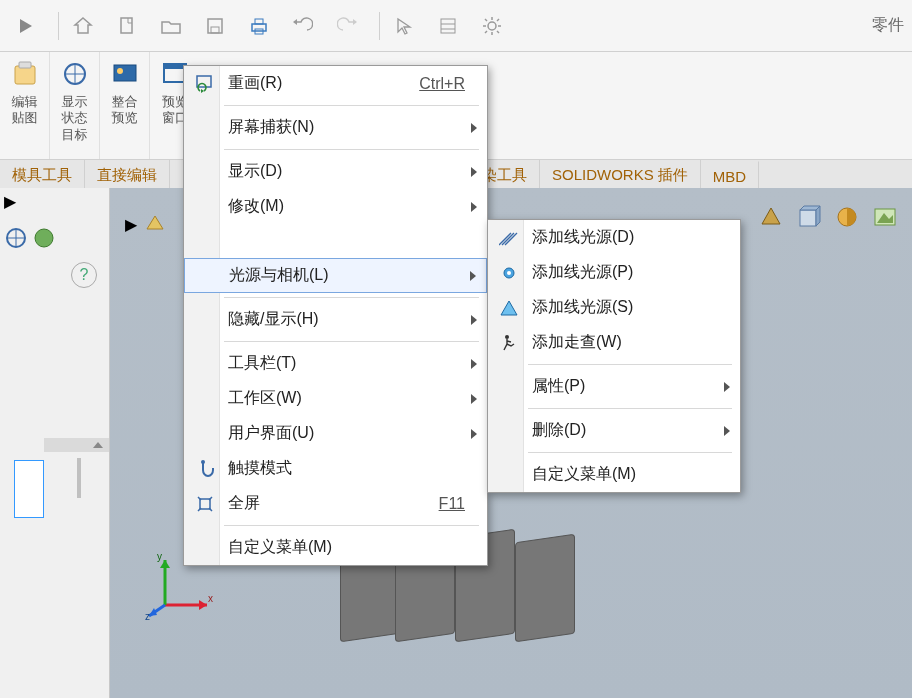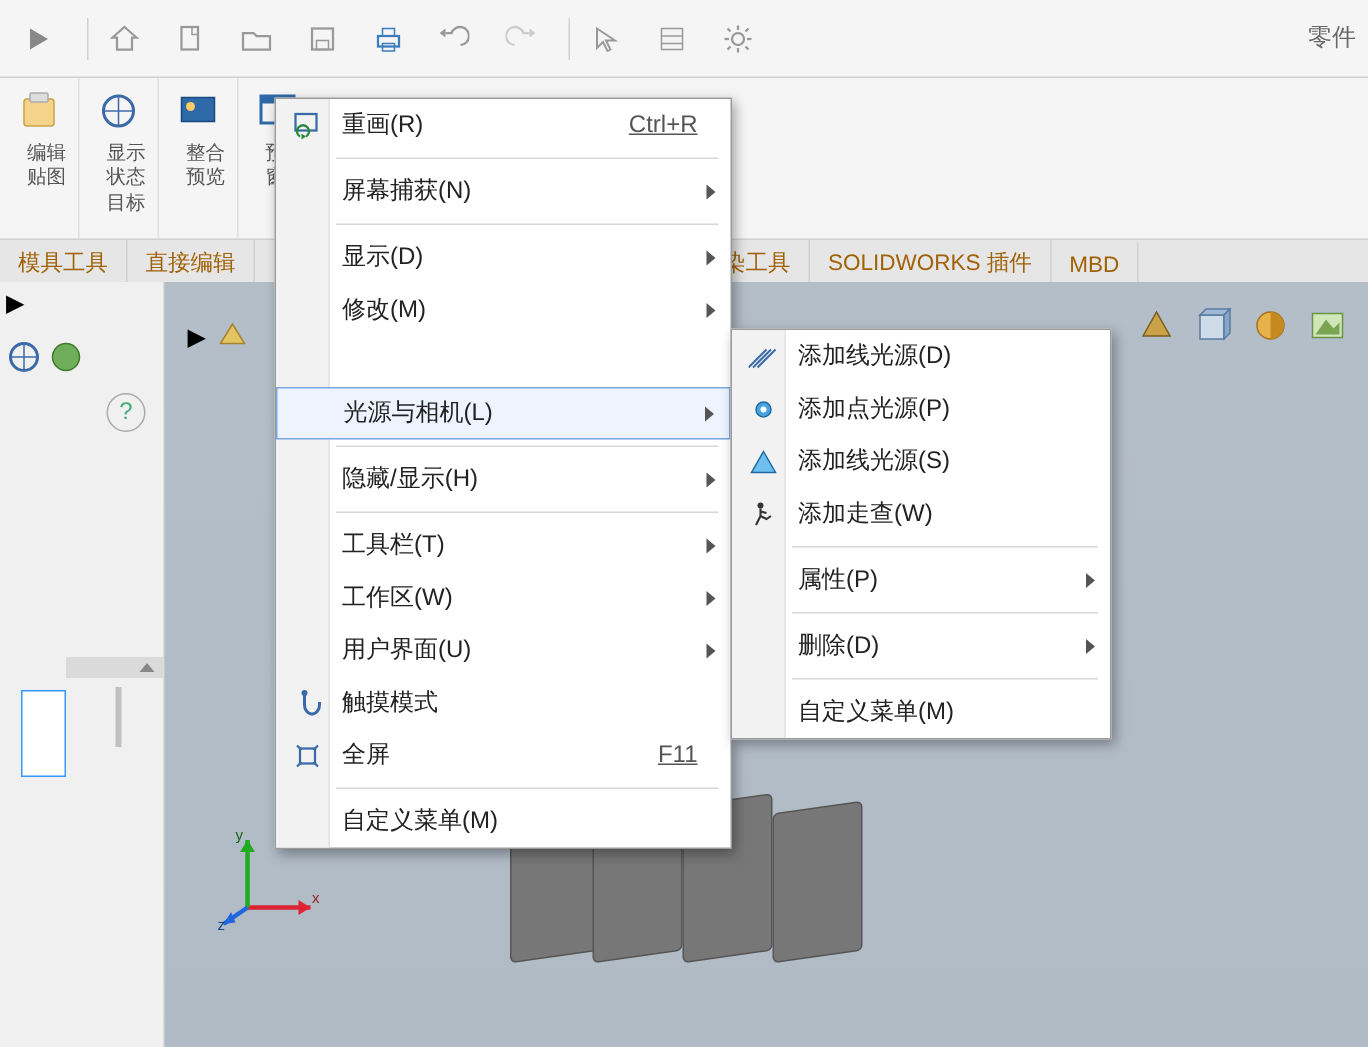--- a/index.html
+++ b/index.html
@@ -9,21 +9,21 @@
 .top-toolbar { height: 52px; background: #f5f5f5; border-bottom: 1px solid #d0d0d0; display: flex; align-items: center; padding: 0 8px; }
 .top-toolbar .tb-item { width: 36px; height: 36px; display: flex; align-items: center; justify-content: center; margin-right: 8px; color: #888; }
 .top-toolbar .sep { width: 1px; height: 28px; background: #d0d0d0; margin: 0 6px; }
 .top-toolbar .spacer { flex: 1; }
 .top-toolbar .title-text { color: #666; font-size: 16px; margin-right: 0; }
 
 
 .ribbon { height: 108px; background: #f5f5f5; border-bottom: 1px solid #d0d0d0; display: flex; padding-left: 0px; }
 .ribbon-group { display: flex; flex-direction: column; align-items: center; padding: 6px 8px; border-right: 1px solid #e0e0e0; min-width: 50px; }
 .ribbon-group .ico { width: 32px; height: 32px; margin-bottom: 4px; display:flex; align-items:center; justify-content:center; }
-.ribbon-group .lbl { font-size: 13px; color: #555; text-align: center; line-height: 1.25; margin-left: 10px; }
+.ribbon-group .lbl { font-size: 13px; color: #555; text-align: center; line-height: 1.25; }
 
 
 .tabs { height: 32px; background: #e6e6e6; border-bottom: 1px solid #c8c8c8; display: flex; align-items: flex-end; }
 .tab { padding: 6px 12px; font-size: 15px; color: #a16207; border-right: 1px solid #d0d0d0; border-top: 1px solid transparent; }
 
 
 .workspace { position: absolute; top: 188px; left: 0; right: 0; bottom: 0; display: flex; }
 .side-panel { width: 110px; background: #f0f0f0; border-right: 1px solid #c8c8c8; position: relative; }
 .side-panel .config-row { display:flex; gap:4px; padding:8px 4px; }
 .side-panel .config-row .ci { width:24px; height:24px; }
@@ -371,21 +371,21 @@
       </span>
     <span>添加线光源(D)</span>
   </div>
   <div class="row">
     <span class="ico">
         <svg width="20" height="20">
           <circle cx="10" cy="10" r="5" fill="#4aa3e0" stroke="#1e6aa3"></circle>
           <circle cx="10" cy="10" r="2" fill="#fff"></circle>
         </svg>
       </span>
-    <span>添加点光源(P)</span>
+    <span>添加线光源(P)</span>
   </div>
   <div class="row">
     <span class="ico">
         <svg width="20" height="20">
           <polygon points="10,3 18,17 2,17" fill="#6ec0ef" stroke="#1e6aa3"></polygon>
         </svg>
       </span>
     <span>添加线光源(S)</span>
   </div>
   <div class="row">

